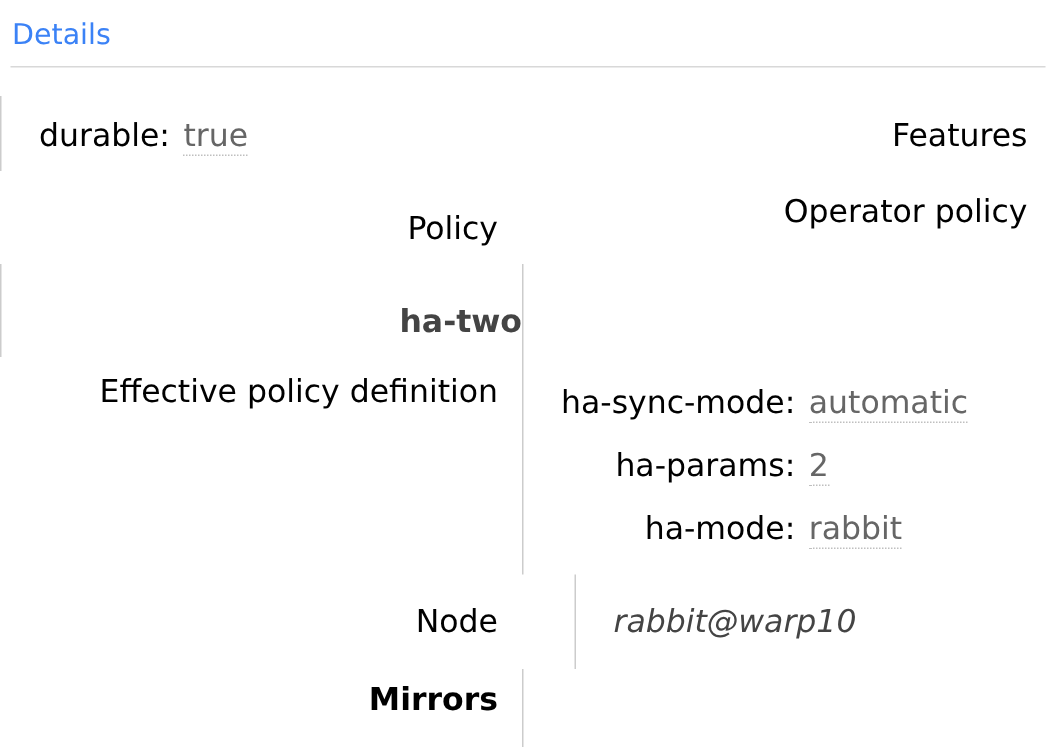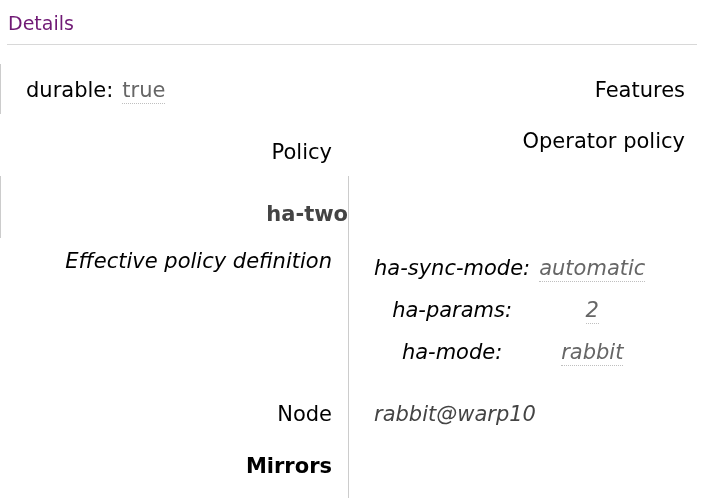--- a/index.html
+++ b/index.html
@@ -18,21 +18,21 @@
   .section-header {
     margin: 0 4px 0 7px;
     padding: 13px 0 11px 1px;
     border-bottom: 1px solid #d8d8d8;
   }
   .section-header h2 {
     margin: 0;
     font-size: 19px;
     line-height: 20px;
     font-weight: normal;
-    color: #701a75;
+    color: #3b82f6;
   }
   .facts {
     display: grid;
     grid-template-columns: 348px 1fr;
     margin-top: 19px;
   }
   .cell {
     line-height: 28px;
   }
   .label {
@@ -42,41 +42,40 @@
   }
   .value {
     border-left: 1px solid #cccccc;
     padding-left: 25px;
     color: #000000;
   }
   
   .r1 { padding-top: 12px; padding-bottom: 10px; }
   .r2 { padding-top: 24px; padding-bottom: 10px; text-align: right; }
   .r3 { padding-top: 13px; padding-bottom: 10px; }
-  .r4 { padding-top: 9px;  padding-bottom: 10px; font-style: italic; }
-  .r5 { padding-top: 17px; padding-bottom: 18px; }
+  .r4 { padding-top: 9px;  padding-bottom: 10px; }
+  .r5 { padding-top: 17px; padding-bottom: 18px; margin-left: 35px; }
   .r6 { padding-top: 6px;  padding-bottom: 20px; font-weight: bold; }
 
   .mini {
     display: grid;
     grid-template-columns: max-content max-content;
   }
   .mini .mkey {
     text-align: right;
     padding-right: 9px;
     color: #000000;
     white-space: nowrap;
   }
   .mini .mval {
     white-space: nowrap;
   }
   .mini.spaced > div {
     padding-top: 7px;
     padding-bottom: 7px;
-    text-align: center;
   }
   .dotted {
     color: #666666;
     border-bottom: 1px dotted #bfbfbf;
     padding-bottom: 1px;
   }
   .policy-name {
     font-weight: bold;
     color: #444444;
   }

